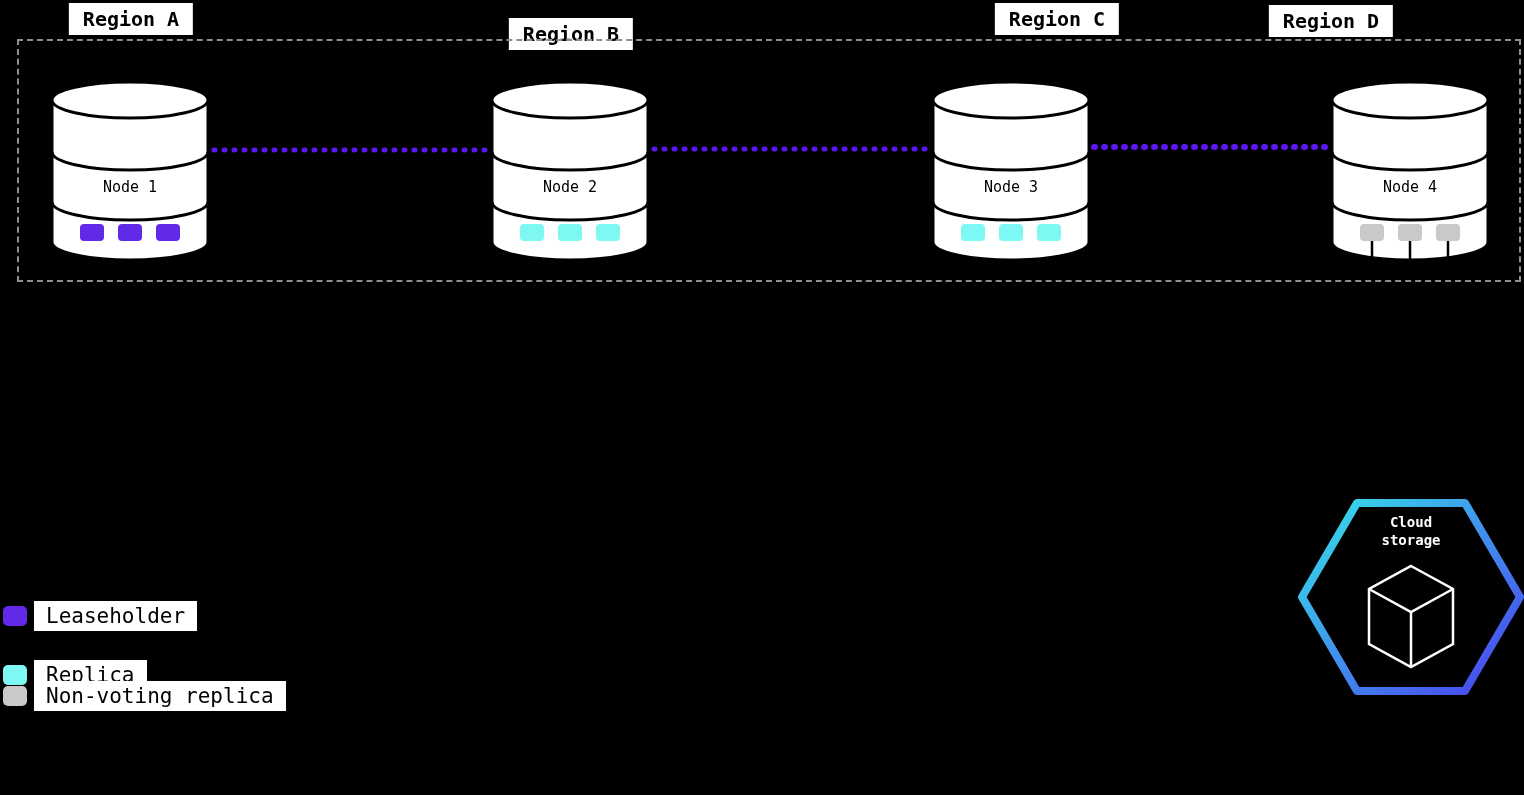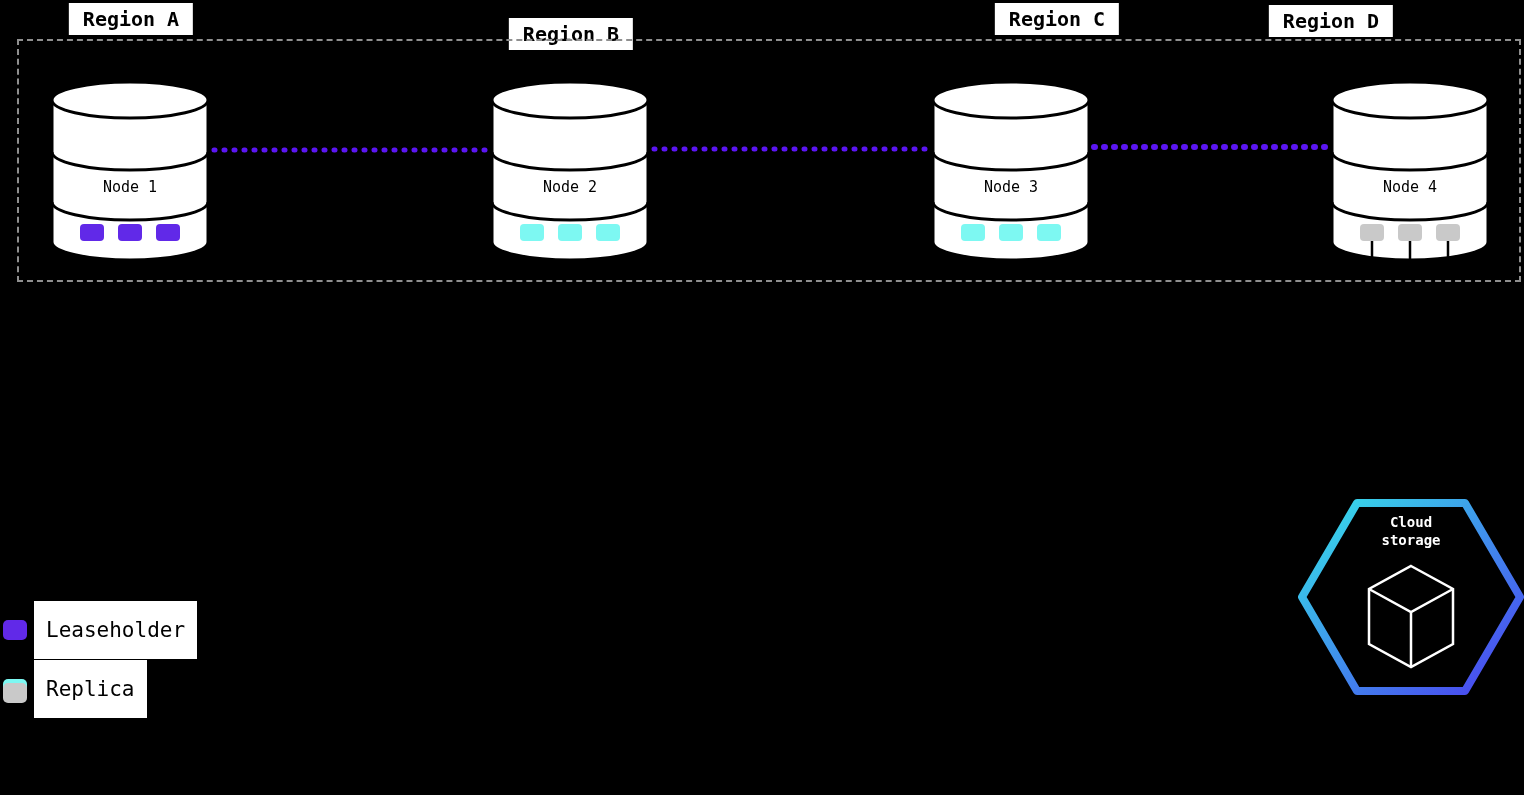--- a/index.html
+++ b/index.html
@@ -23,21 +23,21 @@
     position:absolute;
     left:17px; top:39px;
     width:1504px; height:243px;
     border:2px dashed #8f8f8f;
   }
   .node { position:absolute; width:160px; height:186px; }
   .connector-overlay { position:absolute; left:0; top:0; width:1524px; height:795px; pointer-events:none; }
   .legend-row { position:absolute; display:flex; align-items:center; gap:6px; }
   .legend-label {
     background:#fff; color:#000;
-    font-size:21px; padding:17px 12px;
+    font-size:21px; padding:3px 12px;
     white-space:nowrap;
   }
   .hexagon { position:absolute; left:1297px; top:494px; }
   .node-label { font:15px "DejaVu Sans Mono",monospace; fill:#000; }
   .hex-label { font:bold 14px "DejaVu Sans Mono",monospace; fill:#fff; }
 </style>
 </head>
 <body>
 
 <div class="canvas">
@@ -111,20 +111,21 @@
   <div class="legend-row" style="left:2px; top:660px;">
     <svg width="26" height="24">
       <rect x="1" y="2" width="24" height="20" rx="5" fill="#7df8f2"></rect>
     </svg>
     <span class="legend-label">Replica</span>
   </div>
   <div class="legend-row" style="left:2px; top:681px;">
     <svg width="26" height="24">
       <rect x="1" y="2" width="24" height="20" rx="5" fill="#c9c9c9"></rect>
     </svg>
+    <span class="legend-label">Non-voting replica</span>
   </div>
 
   <svg class="hexagon" width="228" height="206" viewBox="0 0 228 206">
     <defs>
       <linearGradient id="hexgrad" x1="0%" y1="0%" x2="100%" y2="100%">
         <stop offset="0%" stop-color="#35e3e8"></stop>
         <stop offset="100%" stop-color="#4b3df0"></stop>
       </linearGradient>
     </defs>
     <polygon points="5,103 60,9 168,9 223,103 168,197 60,197" fill="#000" stroke="url(#hexgrad)" stroke-width="8" stroke-linejoin="round"></polygon>

